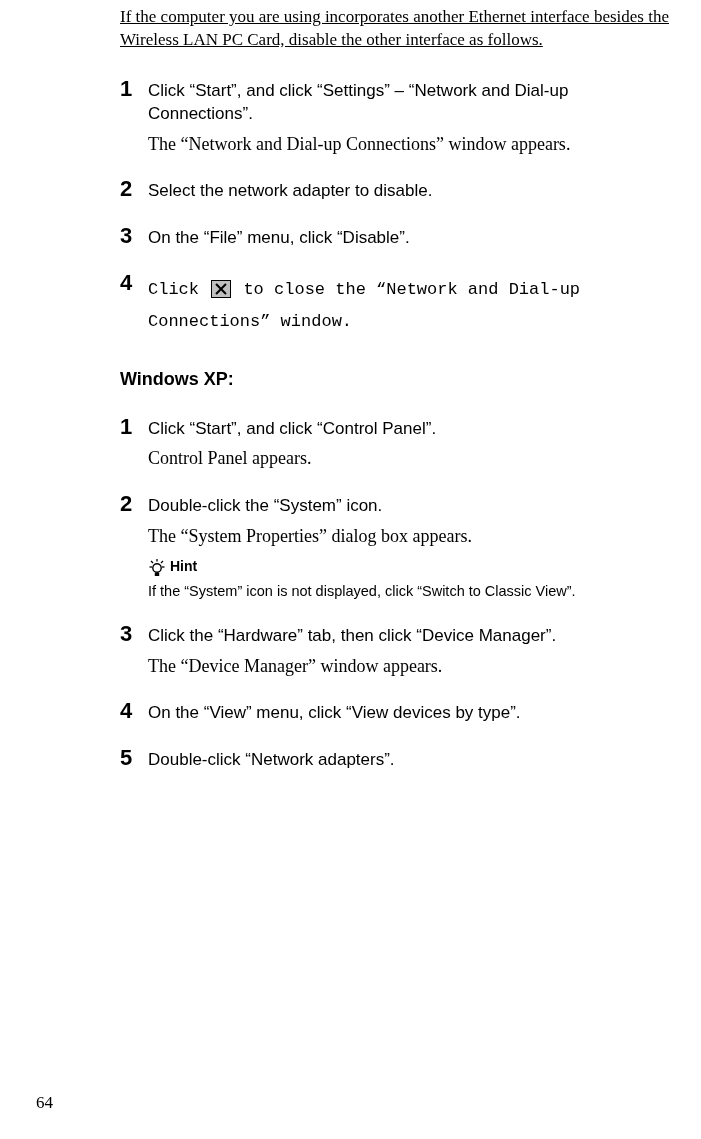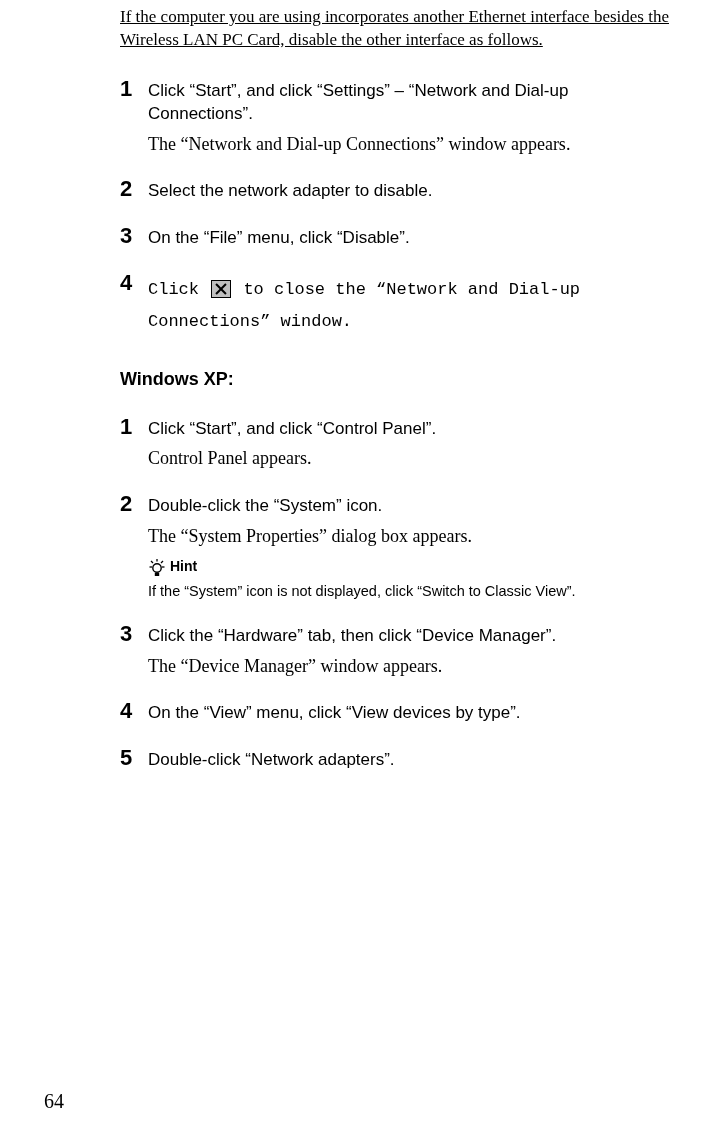--- a/index.html
+++ b/index.html
@@ -104,23 +104,23 @@
       font-size: 14px;
     }
     .hint-text {
       font-family: Liberation Sans, sans-serif;
       font-size: 14.5px;
       line-height: 1.3;
     }
     .page-number {
       position: absolute;
       bottom: 26px;
-      left: 44px;
+      left: 36px;
       font-family: "Times New Roman", Times, serif;
-      font-size: 20px;
+      font-size: 17px;
     }
   </style>
 </head>
 <body>
 
 <div class="intro-text">If the computer you are using incorporates another Ethernet interface besides the Wireless LAN PC Card, disable the other interface as follows.</div>
 
 <div class="step">
   <div class="step-number">1</div>
   <div class="step-body">

